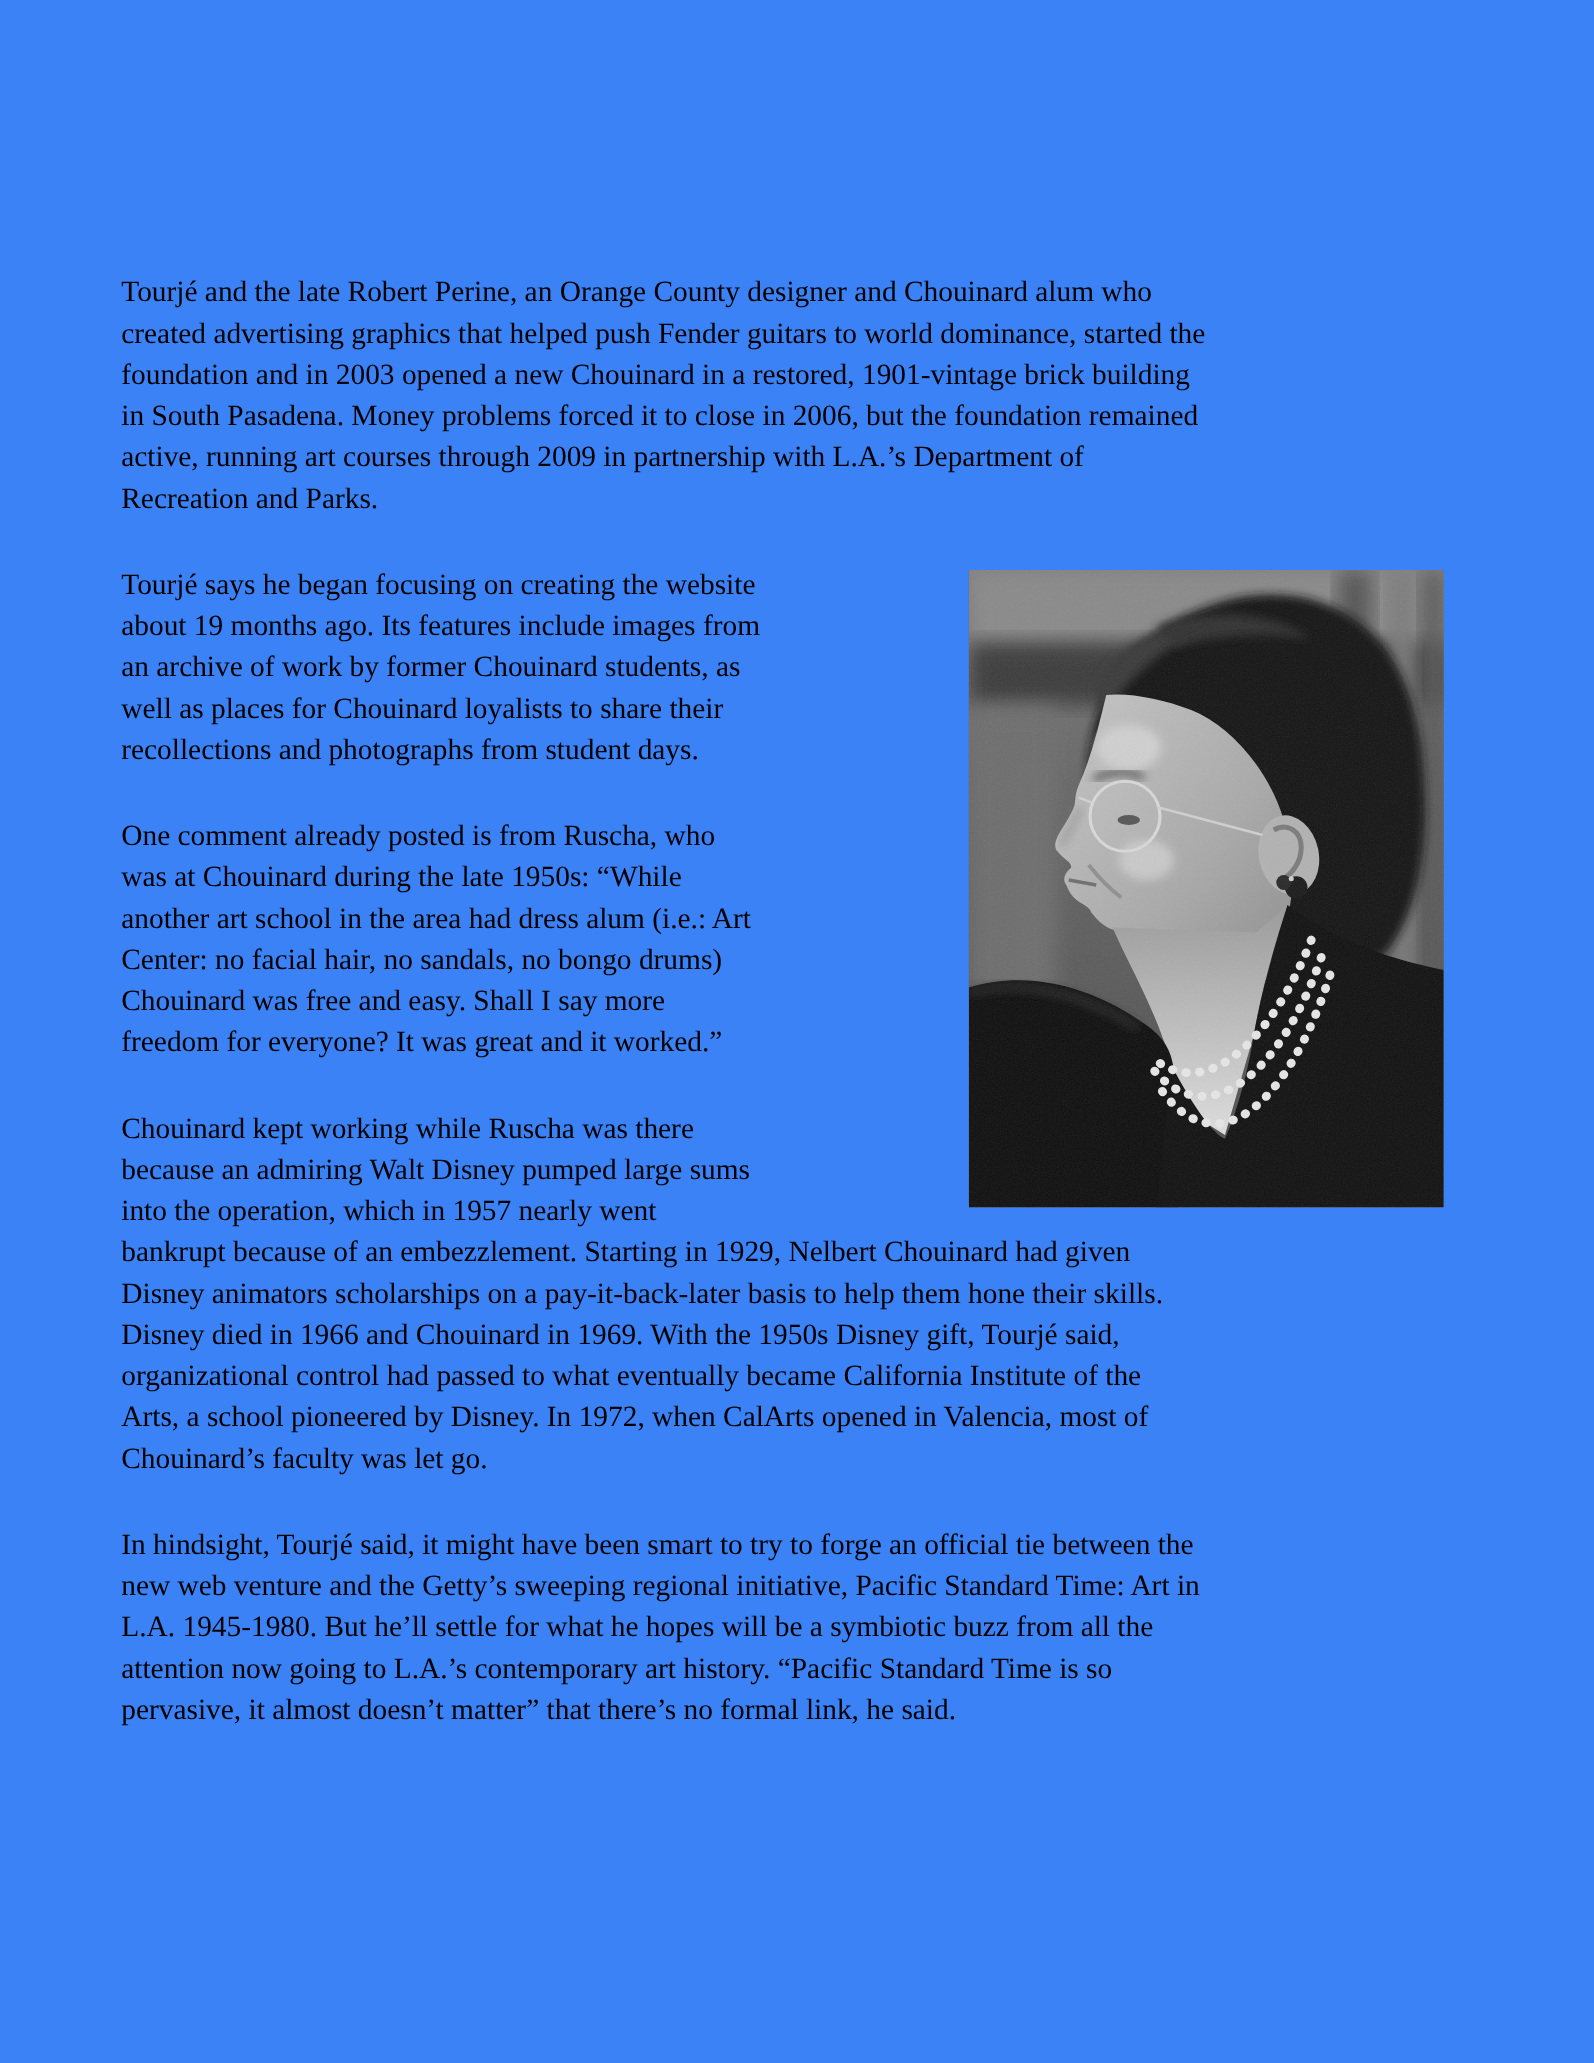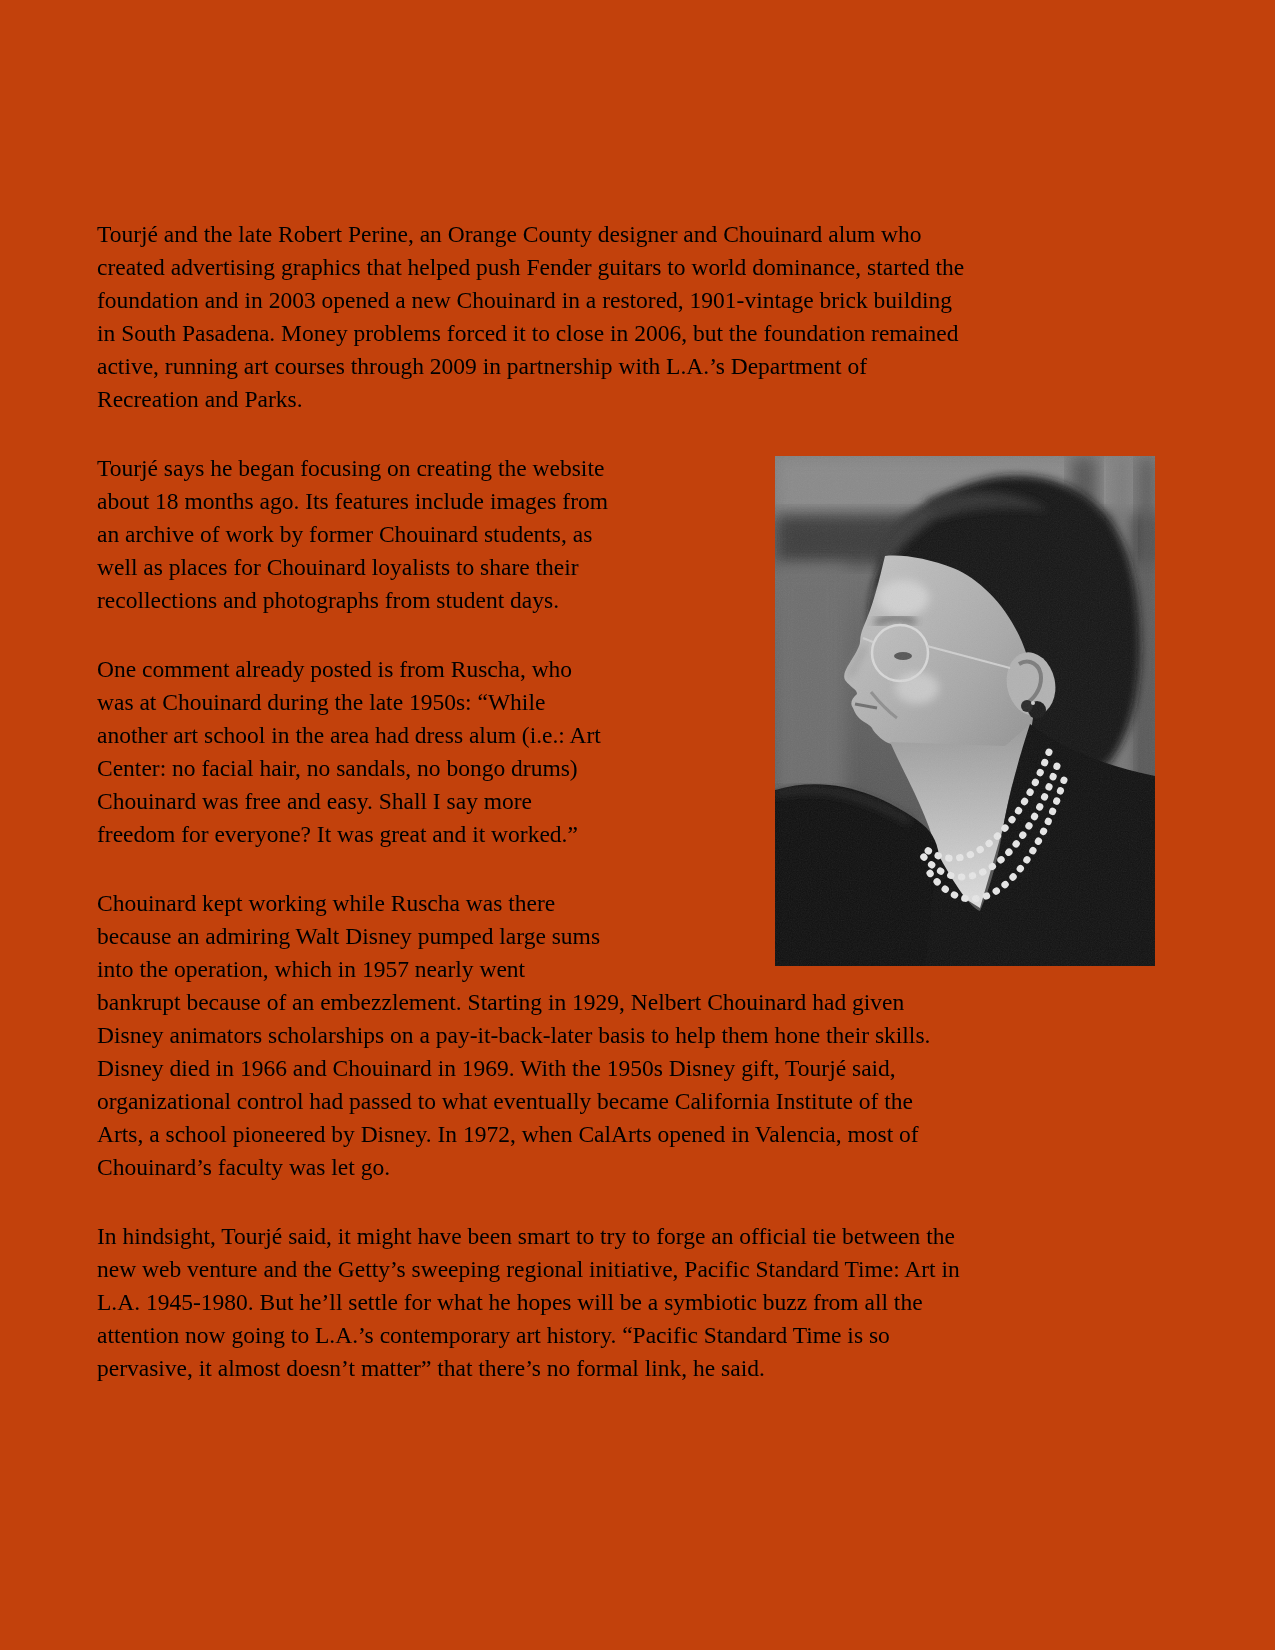--- a/index.html
+++ b/index.html
@@ -1,20 +1,20 @@
 <!DOCTYPE html>
 <html><head>
 <meta charset="utf-8">
 <style>
   html, body { margin: 0; padding: 0; background: #ffffff; }
   .page {
     position: relative;
     width: 1275px;
     height: 1650px;
-    background: #c2410c;
+    background: #3b82f6;
     overflow: hidden;
     font-family: "Liberation Serif", serif;
     color: #000000;
   }
   .content {
     position: absolute;
     left: 97px;
     top: 218px;
     width: 1085px;
   }
@@ -110,21 +110,21 @@
         <path d="M0,338 C50,326 95,342 135,366" stroke="#2e2e2e" stroke-width="5" fill="none" filter="url(#blur4)"></path>
         <g stroke="#e6e6e6" stroke-width="7" fill="none" stroke-linecap="round" stroke-dasharray="0.5 10.5">
           <path d="M274,296 C246,368 196,424 152,394"></path>
           <path d="M282,310 C250,402 192,452 148,400"></path>
           <path d="M289,324 C256,428 196,482 150,410"></path>
         </g>
       </g>
       <rect x="0" y="0" width="380" height="510" filter="url(#grain)" opacity="0.1"></rect>
     </svg>
         </span><span class="txt">Tourjé says he began focusing on creating the website
-about 18 months ago. Its features include images from
+about 19 months ago. Its features include images from
 an archive of work by former Chouinard students, as
 well as places for Chouinard loyalists to share their
 recollections and photographs from student days.</span></p>
     <p class="para"><span class="txt">One comment already posted is from Ruscha, who
 was at Chouinard during the late 1950s: “While
 another art school in the area had dress alum (i.e.: Art
 Center: no facial hair, no sandals, no bongo drums)
 Chouinard was free and easy. Shall I say more
 freedom for everyone? It was great and it worked.”</span></p>
     <p class="para"><span class="txt">Chouinard kept working while Ruscha was there

